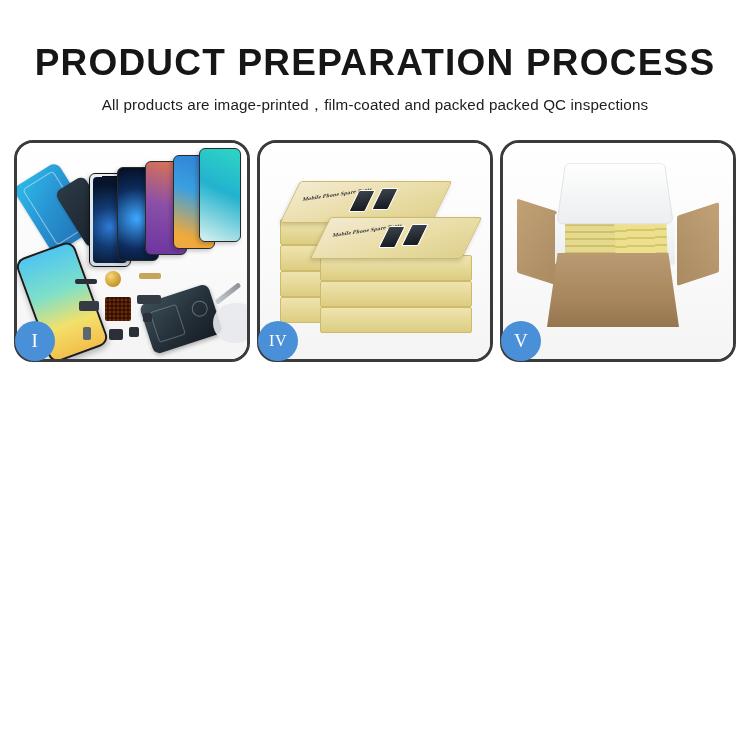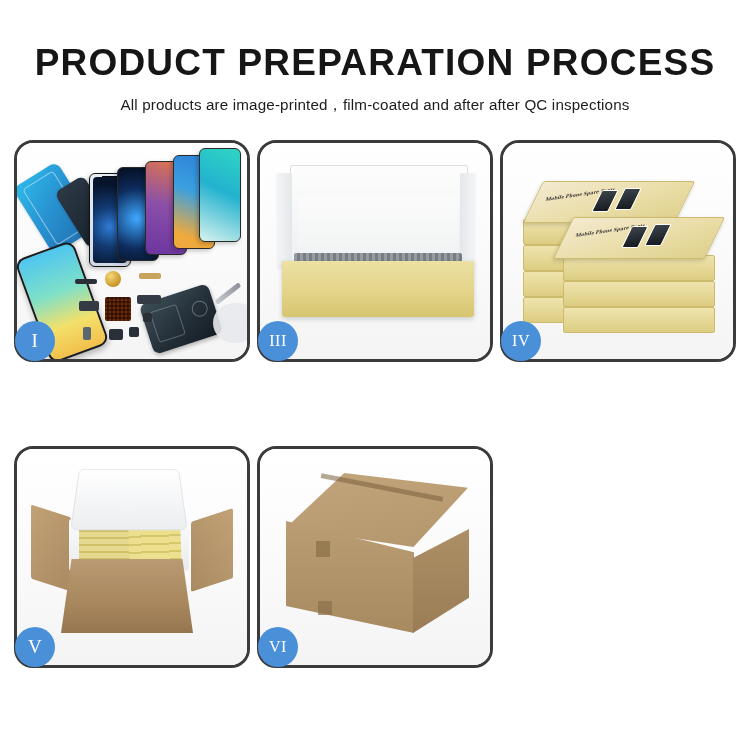--- a/index.html
+++ b/index.html
@@ -197,21 +197,21 @@
   .c-tab2 { position:absolute; left: 58px; top: 152px; width: 14px; height: 14px;
     background: rgba(140,113,74,.7); }
 </style>
 </head>
 <body>
 
 <div class="page">
 
   <div class="header">
     <h1 class="title">PRODUCT PREPARATION PROCESS</h1>
-    <div class="subtitle">All products are image-printed，film-coated and after after QC inspections</div>
+    <div class="subtitle">All products are image-printed，film-coated and packed packed QC inspections</div>
   </div>
 
   <div class="grid">
 
     <div class="panel">
       <div class="panel-inner">
         <div class="scene">
           <div class="ph ph-film"></div>
           <div class="ph ph-dark"></div>
           <div class="fan">
@@ -236,31 +236,20 @@
           <div class="part" style="left:66px;top:184px;width:8px;height:13px;background:#5c6670;"></div>
           <div class="part" style="left:126px;top:170px;width:9px;height:9px;"></div>
           <div class="screwdriver"></div>
           <div class="hand"></div>
         </div>
       </div>
       <div class="badge">I</div>
     </div>
 
 
-    <div class="panel">
-      <div class="panel-inner">
-        <div class="box3-lidback"></div>
-        <div class="box3-flapL"></div>
-        <div class="box3-flapR"></div>
-        <div class="box3-foam"></div>
-        <div class="box3-tray"></div>
-        <div class="box3-body"></div>
-      </div>
-      <div class="badge wide">III</div>
-    </div>
 
     <div class="panel">
       <div class="panel-inner">
         <div class="stack">
           <div class="sbox" style="left:4px;top:52px;"></div>
           <div class="sbox" style="left:4px;top:78px;"></div>
           <div class="sbox" style="left:4px;top:104px;"></div>
           <div class="sbox" style="left:4px;top:130px;"></div>
           <div class="sbox" style="left:44px;top:88px;"></div>
           <div class="sbox" style="left:44px;top:114px;"></div>
@@ -288,26 +277,15 @@
         <div class="v-flapR"></div>
         <div class="v-foambody"></div>
         <div class="v-yellow"></div>
         <div class="v-yellow2"></div>
         <div class="v-foamlid"></div>
         <div class="v-carton"></div>
       </div>
       <div class="badge">V</div>
     </div>
 
-    <div class="panel">
-      <div class="panel-inner">
-        <div class="c-top"></div>
-        <div class="c-front"></div>
-        <div class="c-side"></div>
-        <div class="c-seam"></div>
-        <div class="c-tab1"></div>
-        <div class="c-tab2"></div>
-      </div>
-      <div class="badge wide">VI</div>
-    </div>
 
   </div>
 </div>
 
 </body></html>

